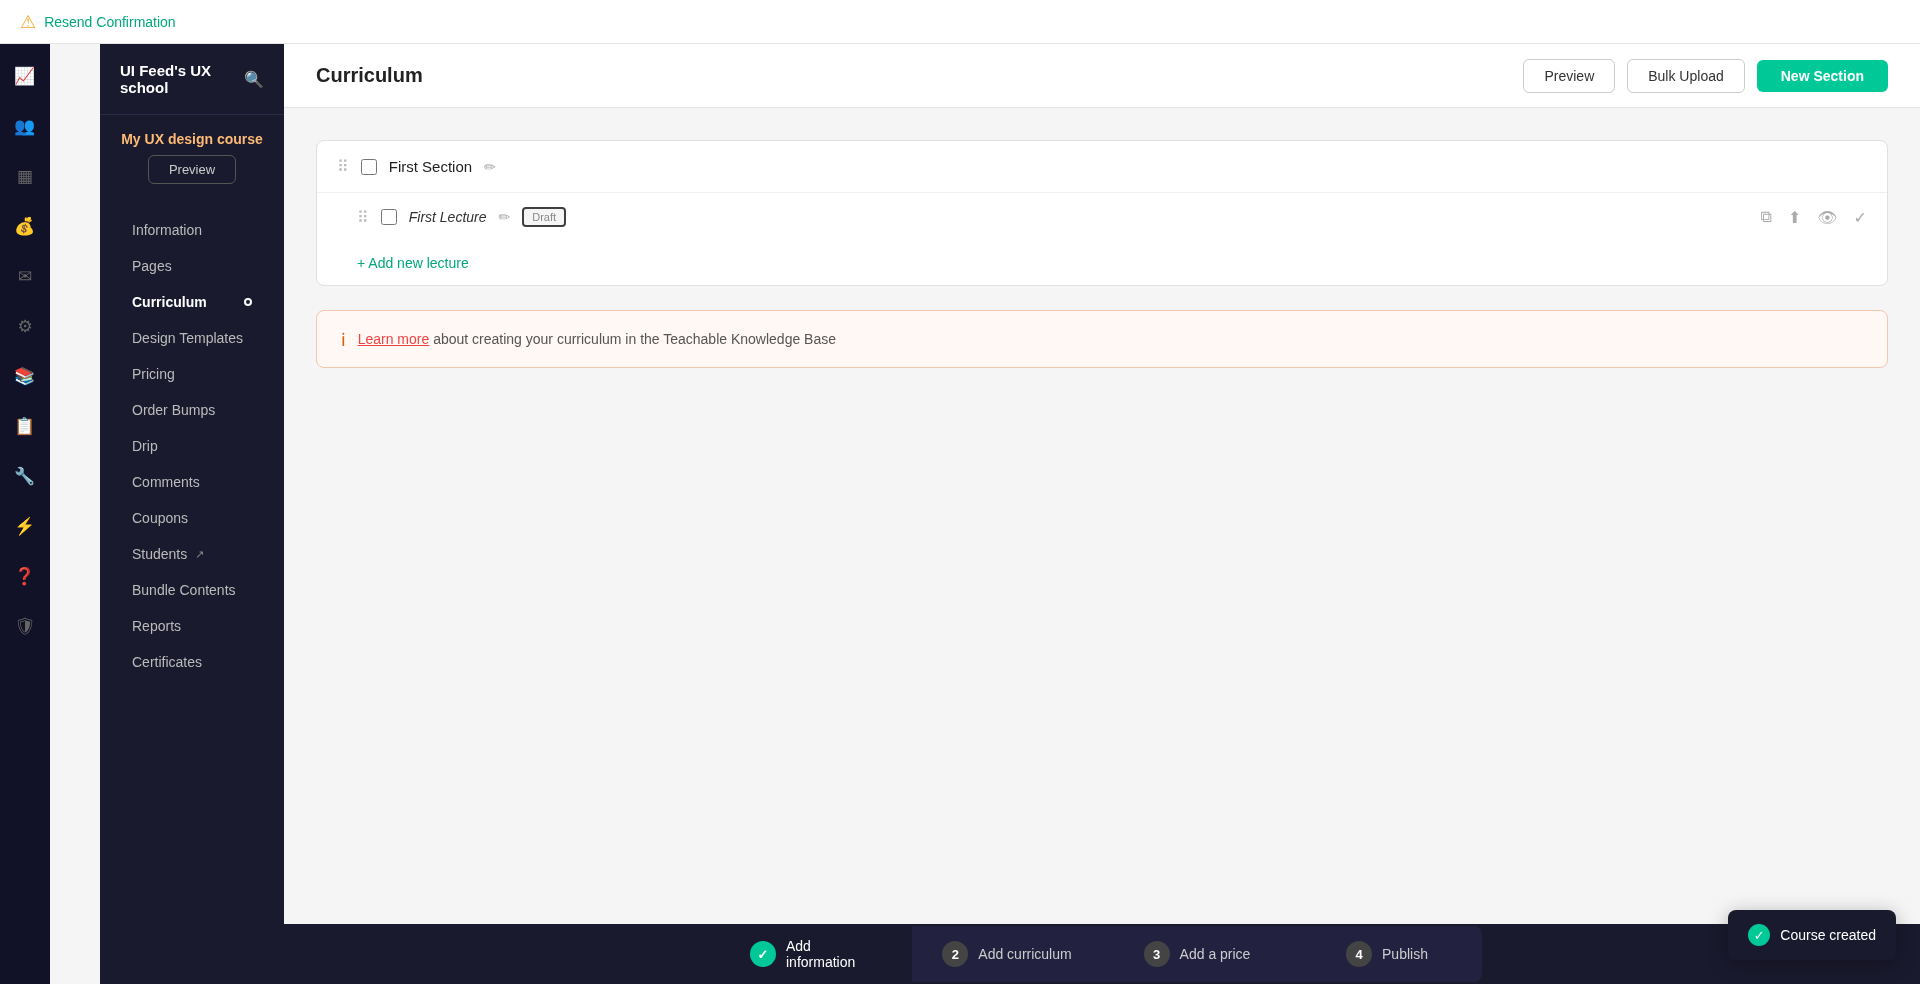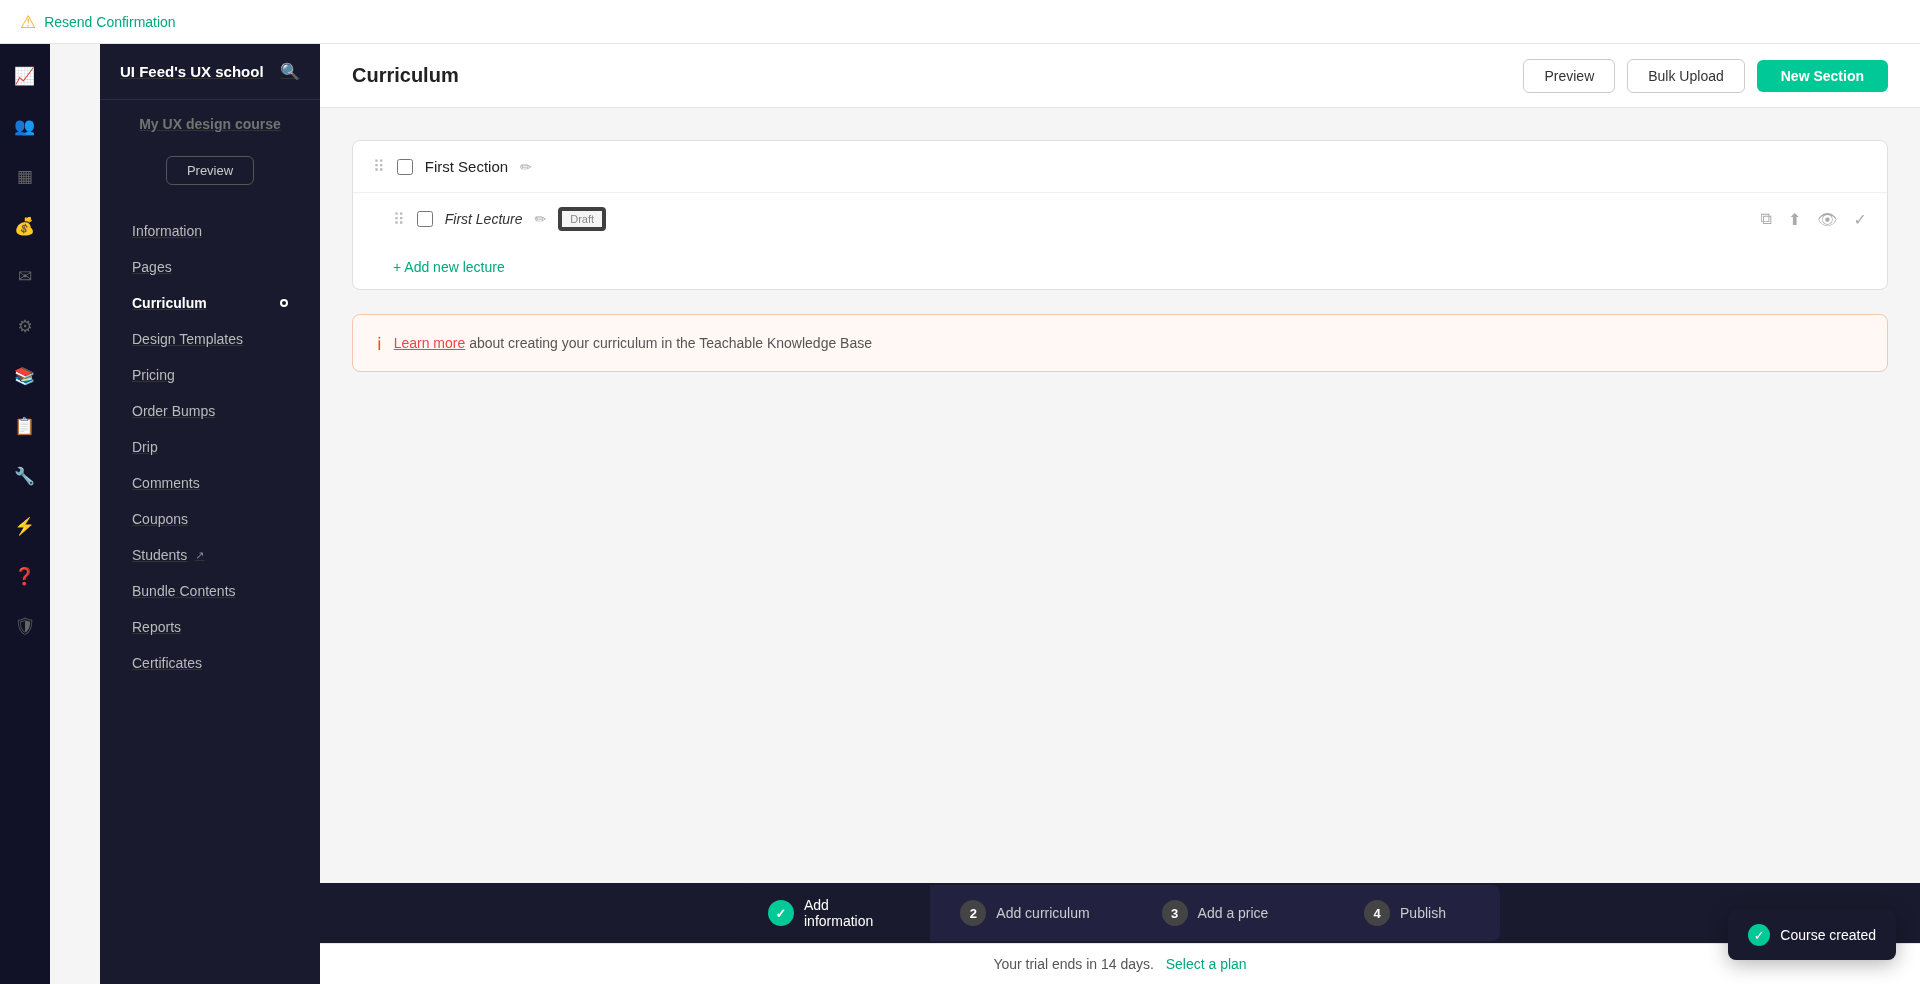--- a/index.html
+++ b/index.html
@@ -26,24 +26,24 @@
     
     .layout { display: flex; margin-top: 44px; height: calc(984px - 44px); }
 
     .sidebar-nav { flex: 1; padding: 12px 12px; }
 
     .course-info {
       padding: 16px 20px;
       text-align: center;
     }
     .course-info .course-title {
-      color: #737373;
+      color: #fdba74;
       font-weight: 600;
       font-size: 14px;
-      margin-bottom: 24px;
+      margin-bottom: 8px;
     }
     .preview-btn {
       border: 1px solid #555;
       background: transparent;
       color: #ccc;
       padding: 6px 20px;
       border-radius: 6px;
       cursor: pointer;
       font-size: 13px;
     }
@@ -145,21 +145,21 @@
 
     .lecture-row {
       display: flex;
       align-items: center;
       padding: 14px 20px 14px 40px;
       gap: 12px;
     }
     .lecture-title { font-size: 14px; color: #333; font-style: italic; }
     .draft-badge {
       background: #f5f5f5;
-      border: 4px solid #404040;
+      border: 2px solid #404040;
       color: #888;
       font-size: 11px;
       padding: 2px 8px;
       border-radius: 4px;
     }
     .lecture-actions {
       margin-left: auto;
       display: flex;
       gap: 16px;
       align-items: center;
@@ -325,21 +325,21 @@
     }
     .left-icon-bar .licon {
       width: 32px; height: 32px;
       display: flex; align-items: center; justify-content: center;
       color: #666;
       font-size: 17px;
       cursor: pointer;
       border-radius: 5px;
     }
 
-    .sidebar-full { margin-left: 50px; width: 220px; text-decoration: underline; }
+    .sidebar-full { margin-left: 50px; width: 184px; }
   </style>
 </head>
 <body>
 
 <div class="left-icon-bar">
   <div class="licon">📈</div>
   <div class="licon">👥</div>
   <div class="licon">▦</div>
   <div class="licon">💰</div>
   <div class="licon">✉</div>
@@ -479,25 +479,20 @@
           <div class="step-num">3</div>
           <span>Add a price</span>
         </div>
         <div class="step step-4">
           <div class="step-num">4</div>
           <span>Publish</span>
         </div>
       </div>
     </div>
 
-    <div class="trial-bar">
-      <span>Your trial ends in 14 days.</span>
-      &nbsp;
-      <a href="#">Select a plan</a>
-    </div>
 
   </div>
 </div>
 
 <div class="toast">
   <div class="toast-check">✓</div>
   <span>Course created</span>
 </div>
 
 </body></html>

